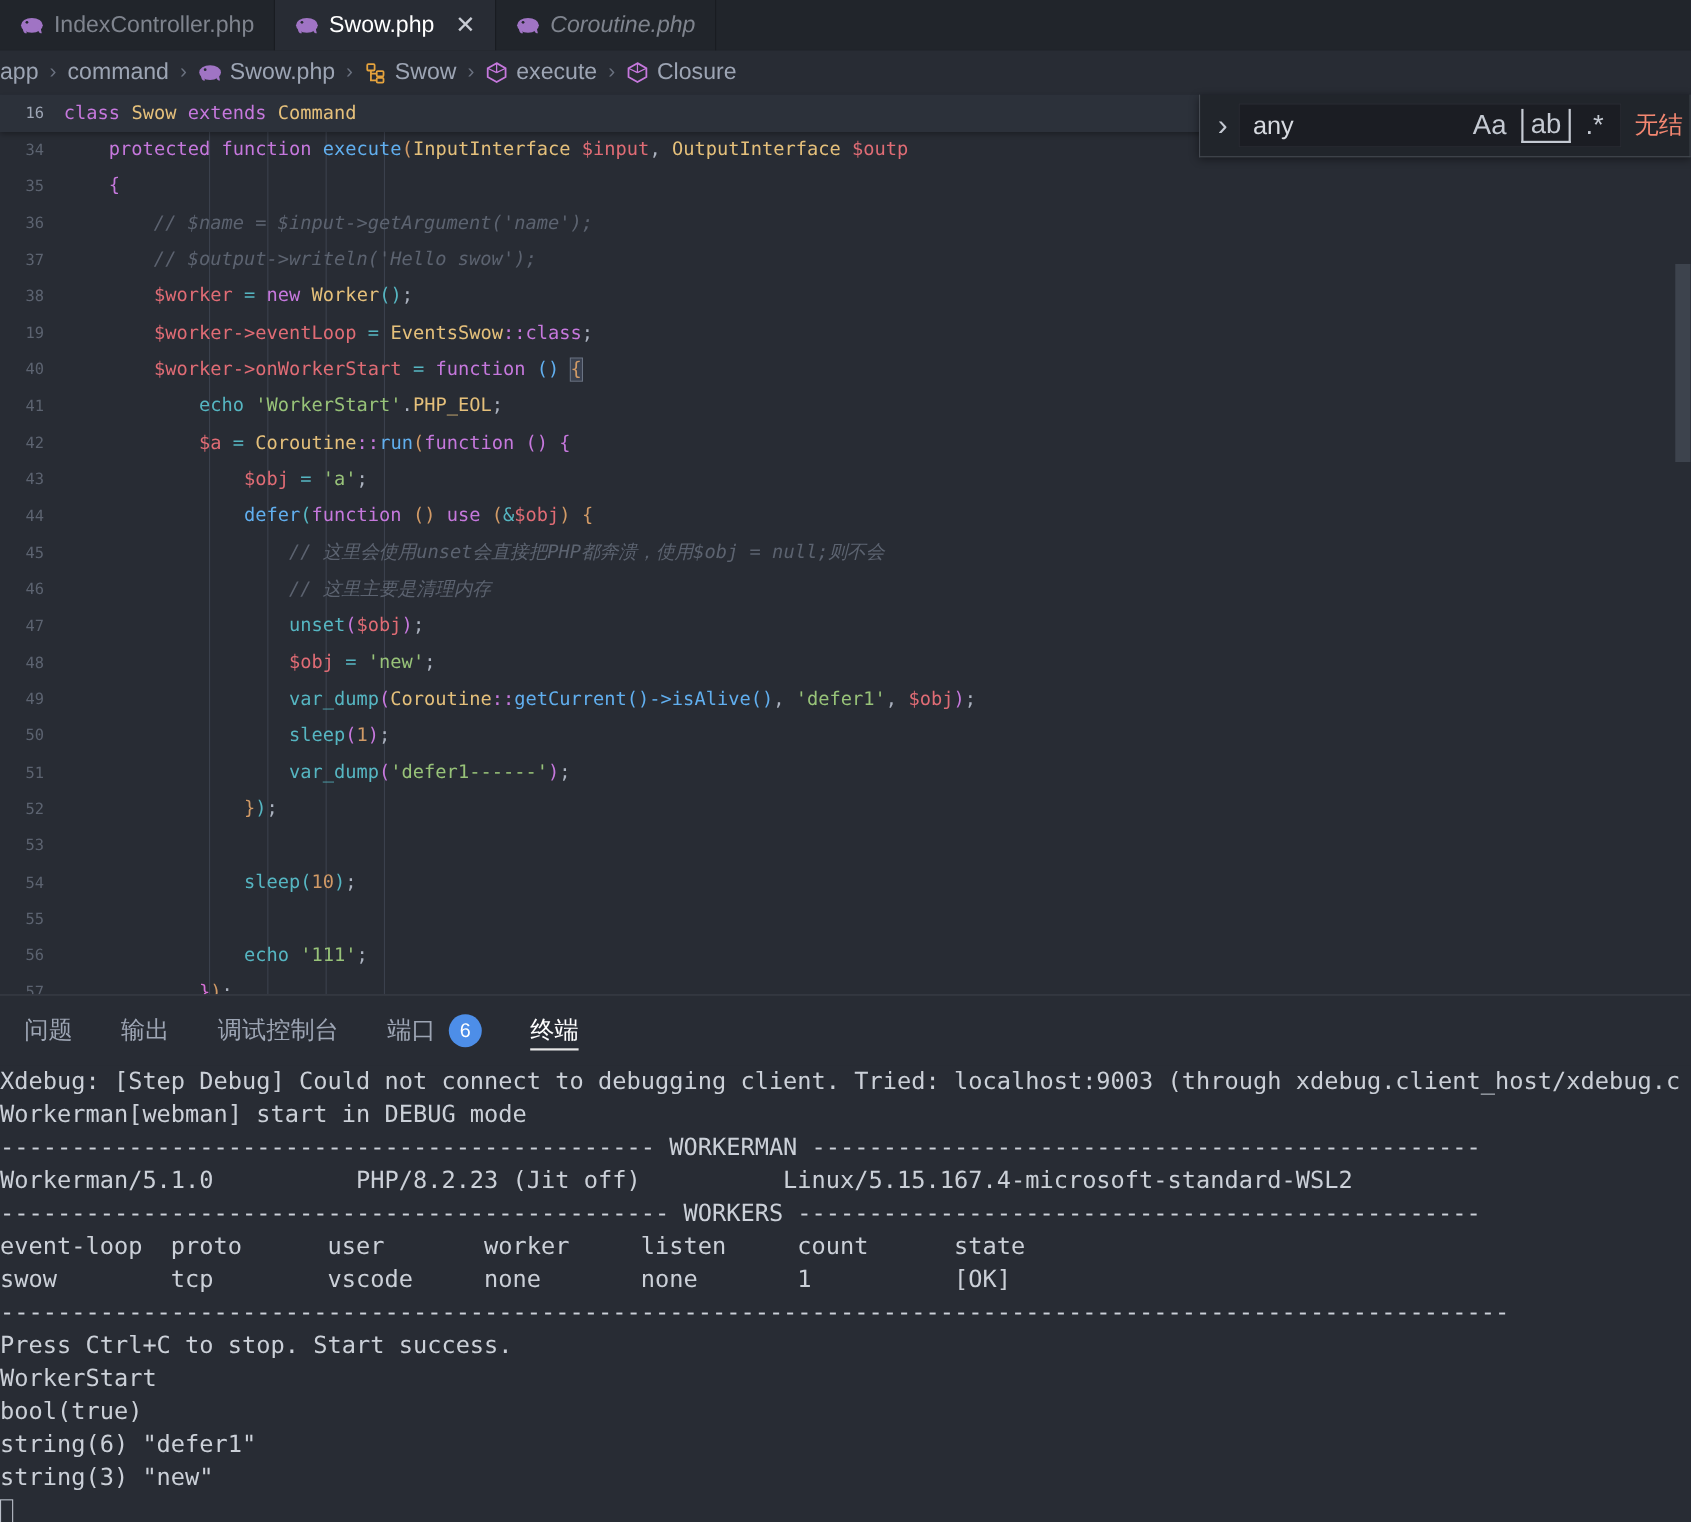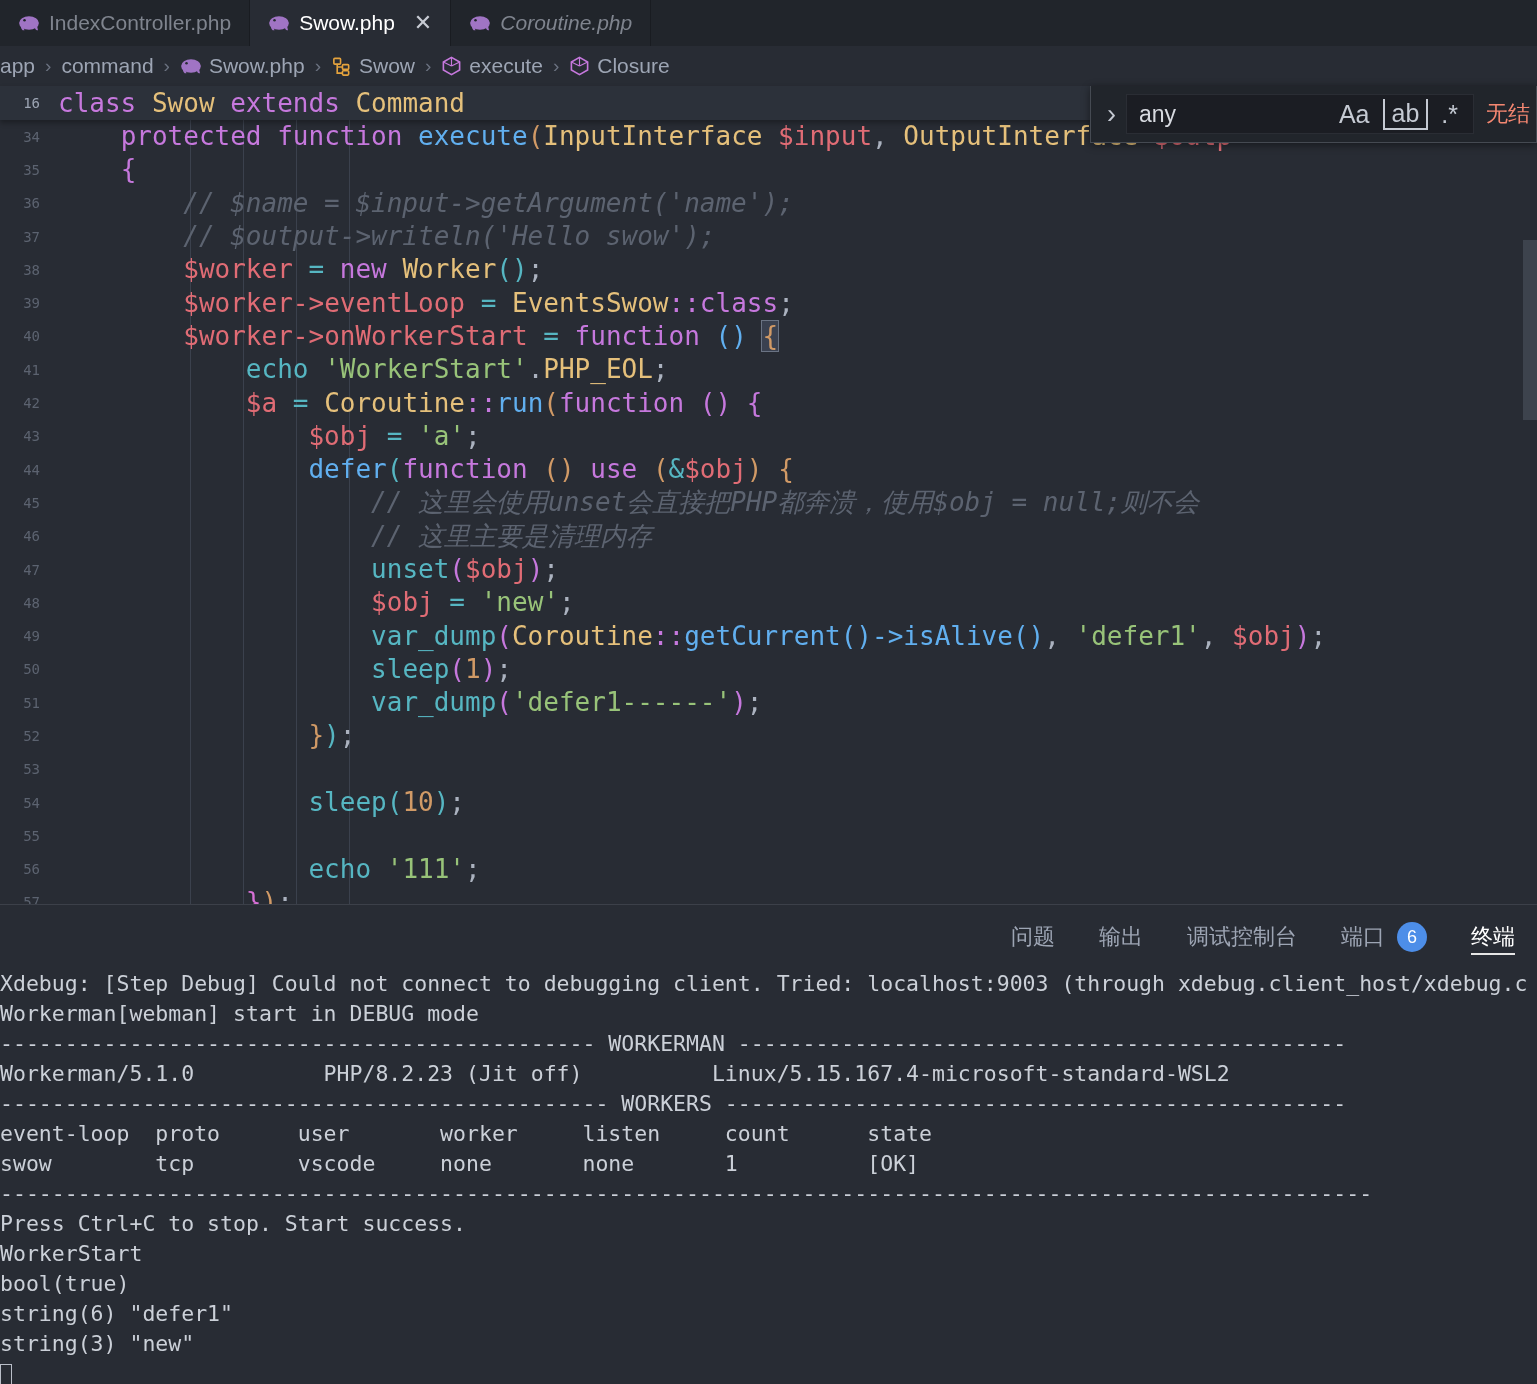--- a/index.html
+++ b/index.html
@@ -58,21 +58,21 @@
   }
   .code-line { height: 33.3px; display: flex; align-items: center; white-space: pre; justify-content: flex-end; }
   .lnum {
     width: 58px; flex: none; text-align: right; padding-right: 18px;
     color: #5c6370; font-size: 14px;
     font-family: "DejaVu Sans Mono", monospace;
   }
   .lnum.sticky-num { color: #9da5b4; }
   .ctext {
     font-family: "DejaVu Sans Mono", monospace;
-    font-size: 26px; line-height: 33px; white-space: pre;
+    font-size: 17px; line-height: 33px; white-space: pre;
     position: relative; flex: 1;
   }
   
   .guides { position: absolute; left: 58px; top: 0; bottom: 0; width: 700px; pointer-events:none; }
   .guide { position: absolute; top: 0; bottom: 0; width: 1px; background: #3b414d; }
 
   
   .k    { color: #c678dd; }   
   .fn   { color: #61afef; }   
   .var  { color: #e06c75; }   
@@ -104,21 +104,21 @@
   .find-value { flex: 1; color: #d7dae0; font-size: 23px; }
   .find-opt { color: #c5cad3; font-size: 25px; padding: 2px 7px; line-height: 1; white-space: nowrap; }
   .find-opt.underline { border-bottom: 2px solid #c5cad3; border-left: 2px solid #c5cad3; border-right: 2px solid #c5cad3; }
   .find-status { color: #f48771; font-size: 22px; padding-left: 12px; white-space: nowrap; }
 
   
   .panel {
     position: absolute; left: 0; top: 904px; width: 1537px; height: 480px;
     background: #282c34; border-top: 1px solid #3c4049;
   }
-  .panel-tabs { height: 64px; display: flex; align-items: center; gap: 0px; padding-left: 0px; justify-content: flex-end; }
+  .panel-tabs { height: 64px; display: flex; align-items: center; gap: 0px; padding-left: 0px; }
   .ptab {
     font-size: 22px; color: #9da5b4; padding: 0 22px; height: 64px;
     display: flex; align-items: center; gap: 12px; position: relative;
   }
   .ptab.active { color: #ffffff; }
   .ptab.active::after {
     content: ""; position: absolute; left: 22px; right: 22px; bottom: 14px;
     height: 2px; background: #e6e6e6;
   }
   .badge {
@@ -259,21 +259,21 @@
     </div>
     <div class="code-line">
       <span class="lnum">37</span>
       <span class="ctext cmt">        // $output-&gt;writeln('Hello swow');</span>
     </div>
     <div class="code-line">
       <span class="lnum">38</span>
       <span class="ctext">        <span class="var">$worker</span> <span class="op">=</span> <span class="k">new</span> <span class="type">Worker</span><span class="p3">()</span><span class="white">;</span></span>
     </div>
     <div class="code-line">
-      <span class="lnum">39</span>
+      <span class="lnum">19</span>
       <span class="ctext">        <span class="var">$worker</span><span class="var">-&gt;</span><span class="var">eventLoop</span> <span class="op">=</span> <span class="type">EventsSwow</span><span class="k">::</span><span class="k">class</span><span class="white">;</span></span>
     </div>
     <div class="code-line">
       <span class="lnum">40</span>
       <span class="ctext">        <span class="var">$worker</span><span class="var">-&gt;</span><span class="var">onWorkerStart</span> <span class="op">=</span> <span class="k">function</span> <span class="pb">()</span> <span class="p1 cursorbox">{</span></span>
     </div>
     <div class="code-line">
       <span class="lnum">41</span>
       <span class="ctext">            <span class="op">echo</span> <span class="str">'WorkerStart'</span><span class="white">.</span><span class="type">PHP_EOL</span><span class="white">;</span></span>
     </div>

